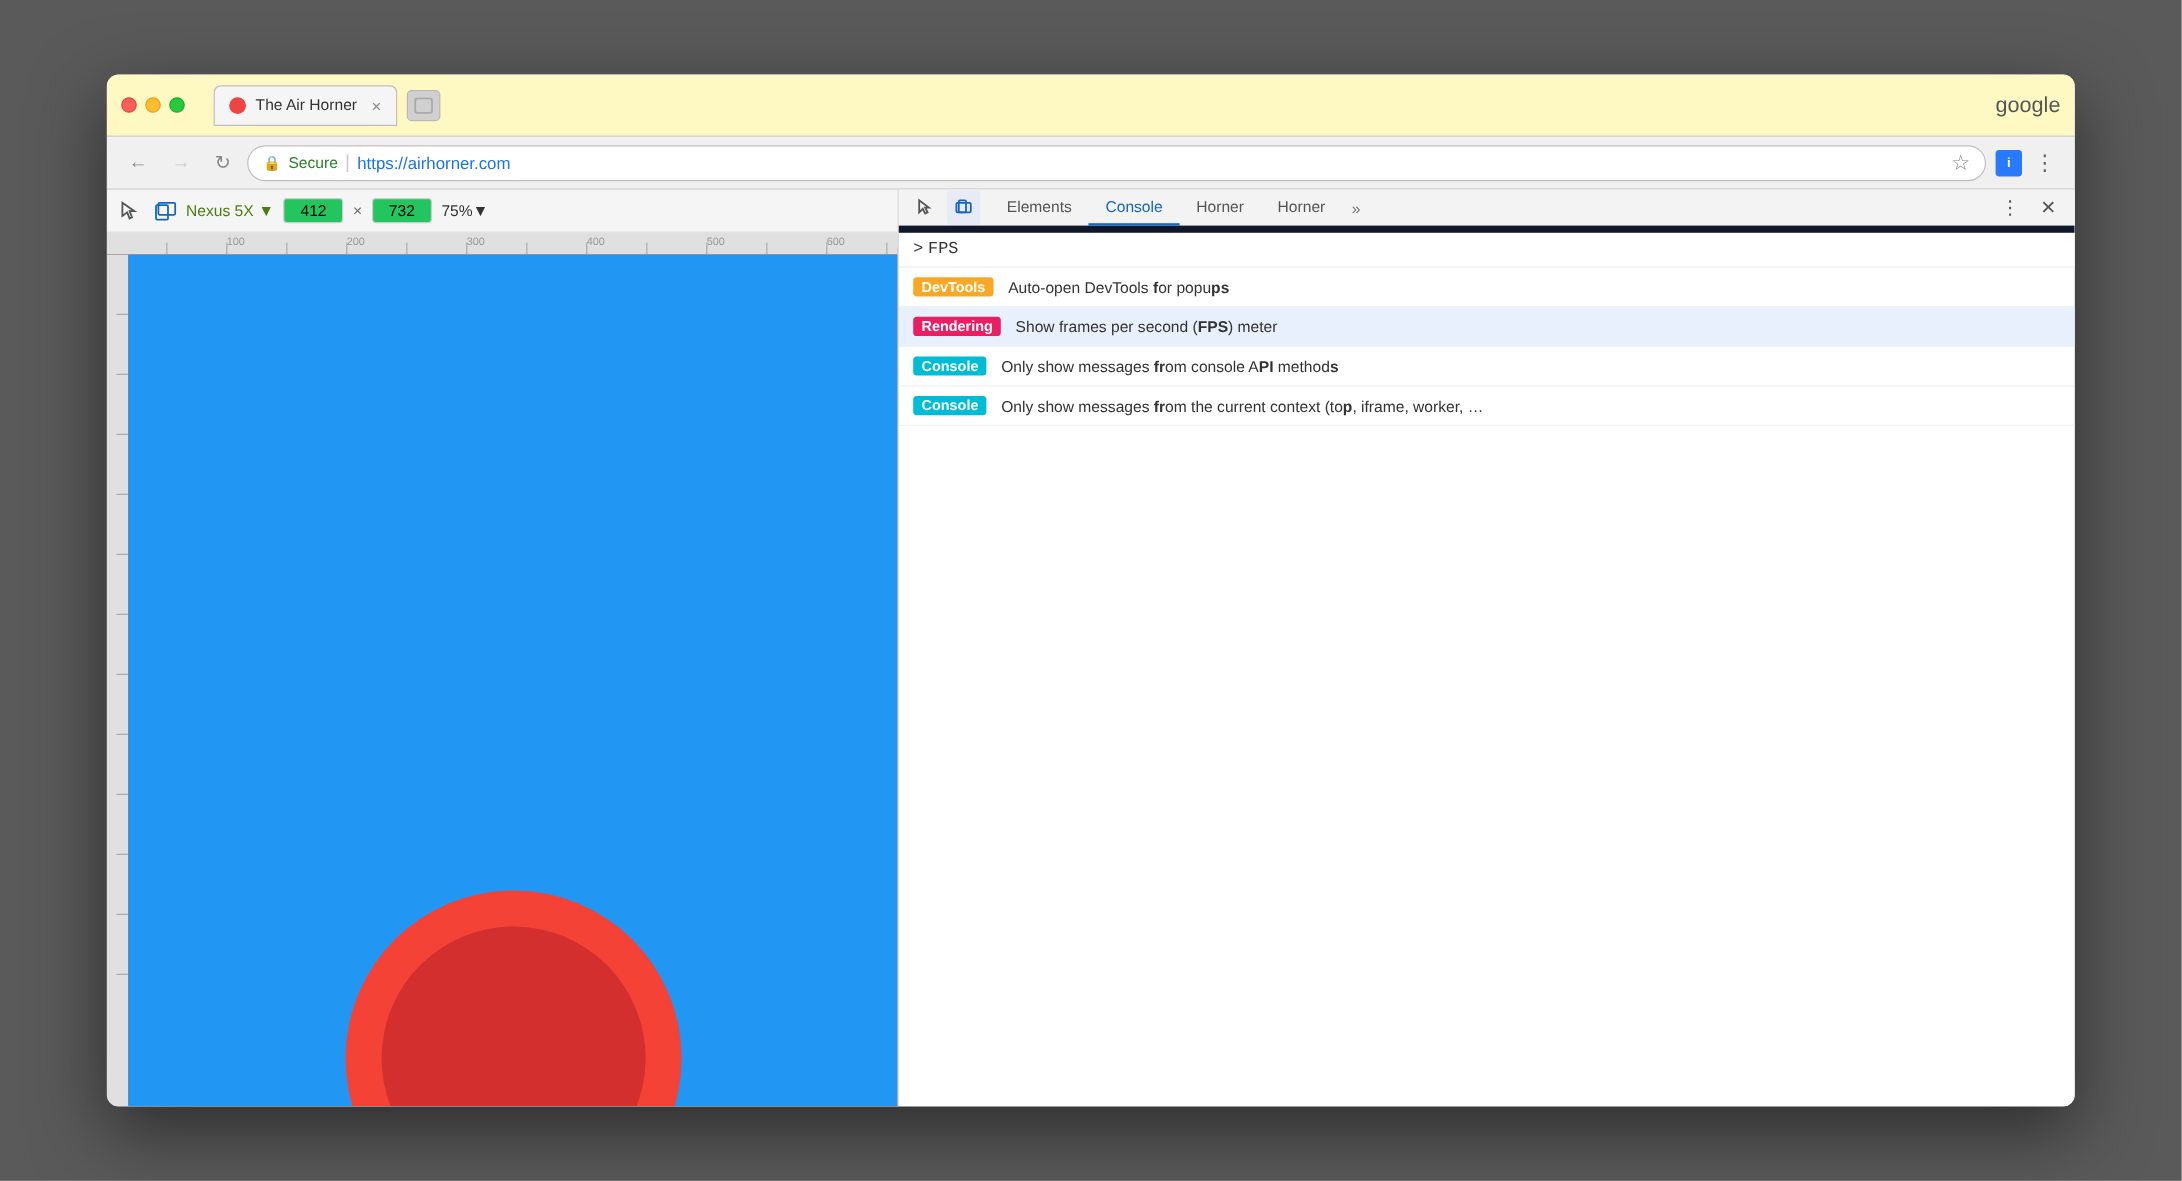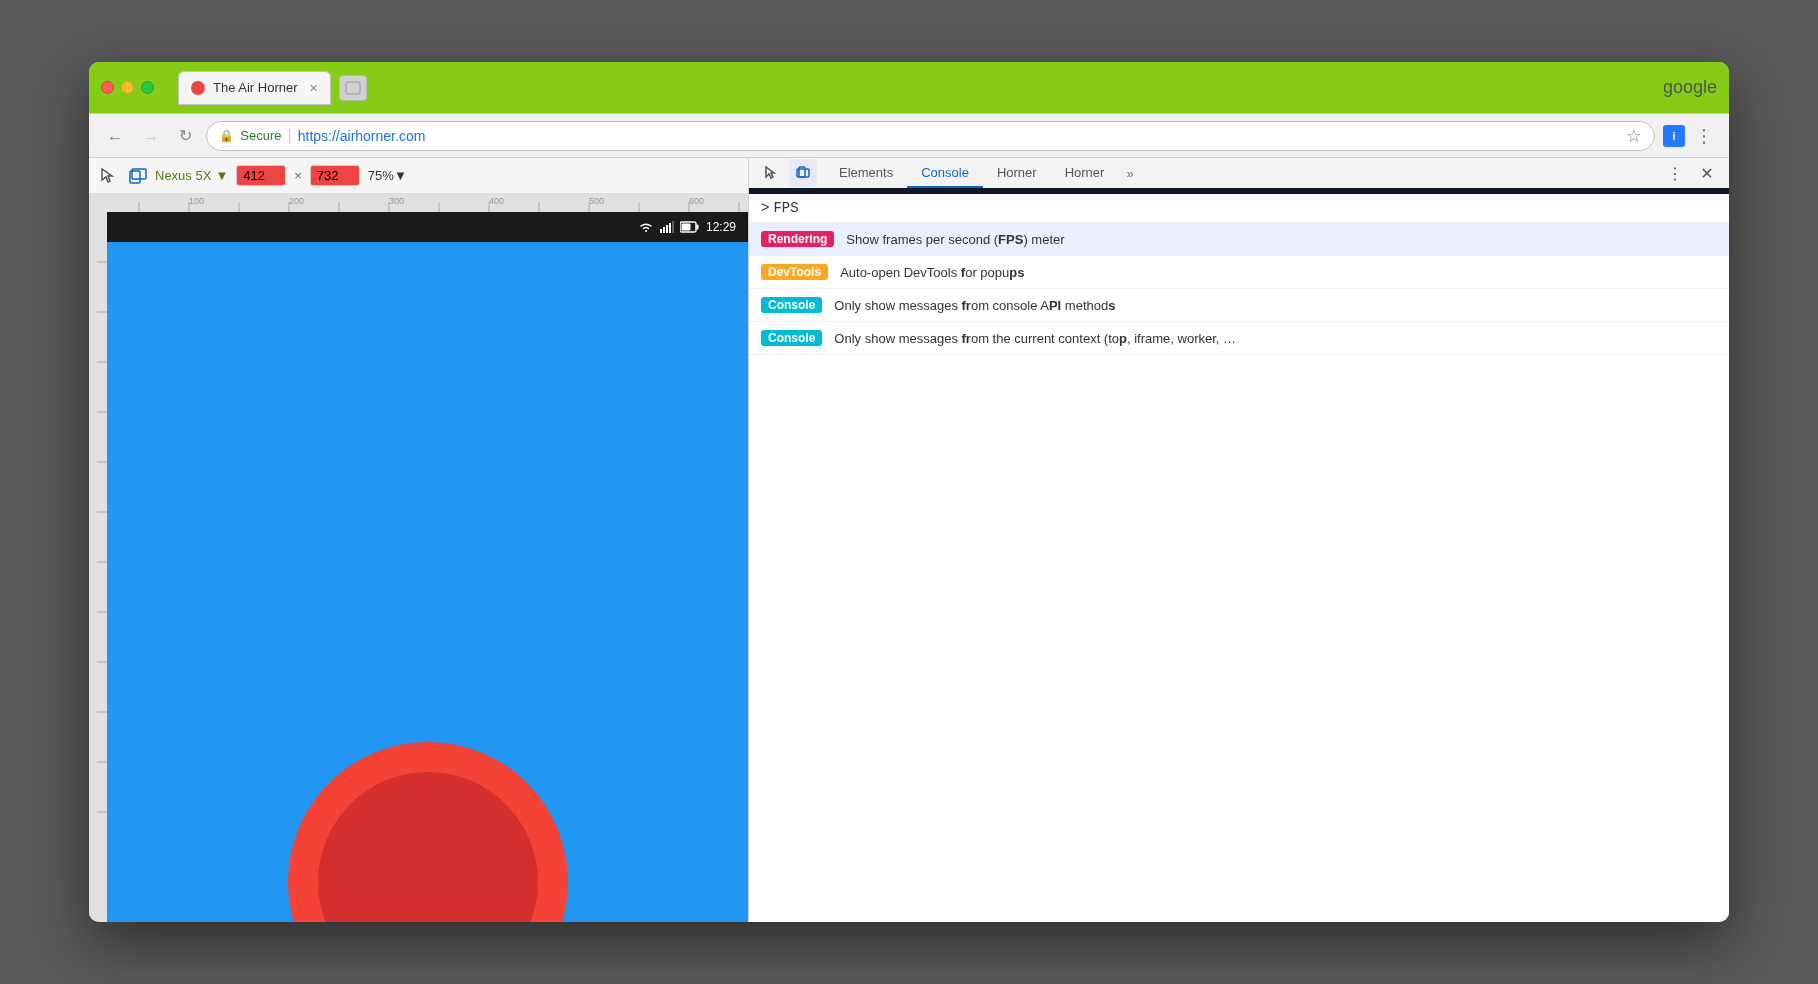--- a/index.html
+++ b/index.html
@@ -17,21 +17,21 @@
       height: 860px;
       background: #e8e8e8;
       border-radius: 10px;
       box-shadow: 0 20px 60px rgba(0,0,0,0.5);
       overflow: hidden;
       display: flex;
       flex-direction: column;
     }
     
     .title-bar {
-      background: #84cc16;
+      background: #fef9c3;
       height: 52px;
       display: flex;
       align-items: center;
       padding: 5px 12px;
       gap: 8px;
       border-bottom: 1px solid #c8c8c8;
       flex-shrink: 0;
     }
     .traffic-lights {
       display: flex;
@@ -197,26 +197,27 @@
     }
     .device-selector {
       display: flex;
       align-items: center;
       gap: 4px;
       font-size: 13px;
       color: #4d7c0f;
       cursor: pointer;
     }
     .dimension-input {
-      background: #ef4444;
+      background: #22c55e;
       border: 1px solid #ccc;
       border-radius: 3px;
       padding: 2px 6px;
       font-size: 13px;
       width: 50px;
+      text-align: center;
     }
     .dim-sep {
       font-size: 13px;
       color: #666;
     }
     .zoom-selector {
       display: flex;
       align-items: center;
       gap: 0;
       font-size: 13px;
@@ -476,43 +477,20 @@
             <line x1="8" y1="400" x2="18" y2="400"></line>
             <line x1="8" y1="450" x2="18" y2="450"></line>
             <line x1="8" y1="500" x2="18" y2="500"></line>
             <line x1="8" y1="550" x2="18" y2="550"></line>
             <line x1="8" y1="600" x2="18" y2="600"></line>
           </g>
         </svg>
 
         <div style="flex:1; display:flex; flex-direction:column; overflow:hidden; background:#888;">
 
-          <div style="background:#1a1a1a; height:30px; display:flex; align-items:center; justify-content:flex-end; padding:0 12px; gap:6px; flex-shrink:0;">
-
-            <svg width="16" height="12" viewBox="0 0 16 12">
-              <path d="M8 10 L8 10" stroke="white" stroke-width="2" stroke-linecap="round"></path>
-              <path d="M5.5 7.5 Q8 5.5 10.5 7.5" stroke="white" stroke-width="1.5" fill="none" stroke-linecap="round"></path>
-              <path d="M3 5 Q8 1.5 13 5" stroke="white" stroke-width="1.5" fill="none" stroke-linecap="round"></path>
-            </svg>
-
-            <svg width="14" height="12" viewBox="0 0 14 12">
-              <rect x="0" y="8" width="2" height="4" fill="white"></rect>
-              <rect x="3" y="6" width="2" height="6" fill="white"></rect>
-              <rect x="6" y="4" width="2" height="8" fill="white"></rect>
-              <rect x="9" y="2" width="2" height="10" fill="white"></rect>
-              <rect x="12" y="0" width="2" height="12" fill="white" opacity="0.3"></rect>
-            </svg>
-
-            <svg width="20" height="12" viewBox="0 0 20 12">
-              <rect x="0" y="1" width="16" height="10" rx="2" fill="none" stroke="white" stroke-width="1.5"></rect>
-              <rect x="16.5" y="3.5" width="2" height="5" rx="1" fill="white"></rect>
-              <rect x="1.5" y="2.5" width="9" height="7" rx="1" fill="white"></rect>
-            </svg>
-            <span style="color:white; font-size:12px; font-family:sans-serif;">12:29</span>
-          </div>
 
           <div style="flex:1; background:#2196F3; position:relative; overflow:hidden;">
 
             <div style="position:absolute; bottom:-100px; left:50%; transform:translateX(-50%); width:280px; height:280px; background:#f44336; border-radius:50%;">
               <div style="position:absolute; top:50%; left:50%; transform:translate(-50%,-50%); width:220px; height:220px; background:#d32f2f; border-radius:50%;"></div>
             </div>
           </div>
         </div>
       </div>
     </div>
@@ -558,31 +536,31 @@
 
       <div class="console-area">
 
         <div class="console-input-row">
           <span class="console-prompt">&gt;</span>
           <input class="console-input" type="text" value="FPS" style="">
         </div>
 
         <div class="autocomplete-list">
 
+          <div class="autocomplete-item">
+            <span class="badge badge-devtools">DevTools</span>
+            <span class="autocomplete-text">Auto-open DevTools <strong>f</strong>or popu<strong>ps</strong></span>
+          </div>
+
           <div class="autocomplete-item highlighted">
             <span class="badge badge-rendering">Rendering</span>
             <span class="autocomplete-text">Show frames per second (<strong>FPS</strong>) meter</span>
           </div>
 
           <div class="autocomplete-item">
-            <span class="badge badge-devtools">DevTools</span>
-            <span class="autocomplete-text">Auto-open DevTools <strong>f</strong>or popu<strong>ps</strong></span>
-          </div>
-
-          <div class="autocomplete-item">
             <span class="badge badge-console">Console</span>
             <span class="autocomplete-text">Only show messages <strong>fr</strong>om console A<strong>PI</strong> method<strong>s</strong></span>
           </div>
 
           <div class="autocomplete-item">
             <span class="badge badge-console">Console</span>
             <span class="autocomplete-text">Only show messages <strong>fr</strong>om the current context (to<strong>p</strong>, iframe, worker, …</span>
           </div>
 
         </div>

